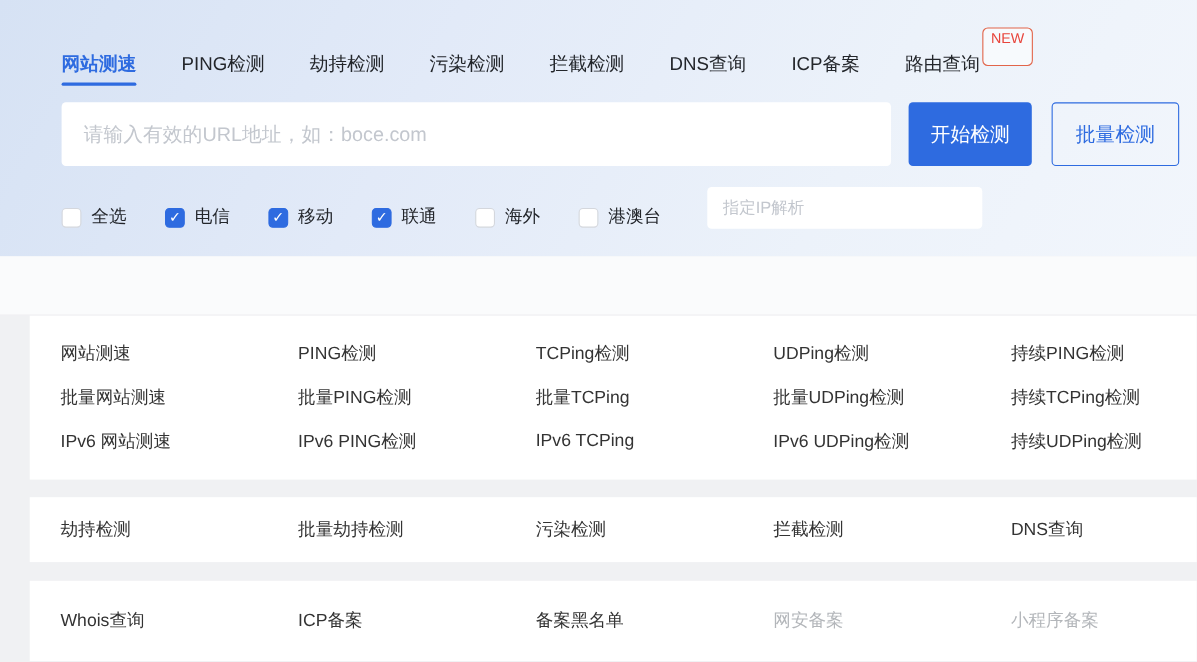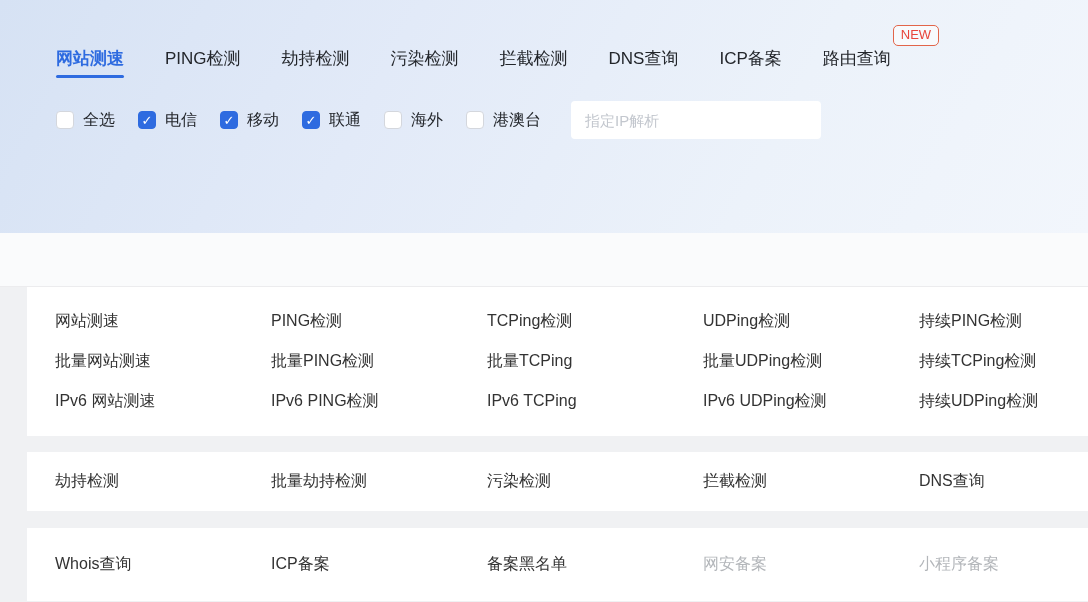--- a/index.html
+++ b/index.html
@@ -12,40 +12,40 @@
     background:linear-gradient(118deg,#d6e2f4 0%,#e2eaf8 35%,#ecf2fa 70%,#f2f6fc 100%);
     padding-left:56px;
   }
   .tabs { display:flex; align-items:flex-end; gap:41px; padding-top:46px; height:82px; }
   .tab { position:relative; font-size:17px; color:#23262b; cursor:pointer; padding-bottom:12px; white-space:nowrap; }
   .tab.active { color:#2e6be0; font-weight:bold; }
   .tab.active::after { content:""; position:absolute; left:0; right:0; bottom:4px; height:3px; background:#2e6be0; border-radius:2px; }
   .new-badge {
     position:absolute; top:-22px; left:calc(100% + 2px);
     font-size:13px; font-weight:normal; color:#e8453c; border:1px solid #e2654a;
-    border-radius:5px; padding:1px 7px 2px; background:rgba(255,255,255,.55); line-height:16px;
+    border-radius:5px; padding:1px 7px 16px; background:rgba(255,255,255,.55); line-height:16px;
   }
   .search-row { display:flex; margin-top:11px; height:58px; }
   .url-input {
     width:754px; height:58px; border:none; outline:none; border-radius:4px;
     background:#fff; font-size:18px; padding:0 20px; color:#333;
     font-family:"Liberation Sans","DejaVu Sans",sans-serif;
   }
   .url-input::placeholder, .ip-input::placeholder { color:#c3c7ce; }
   .btn-start {
     width:112px; height:58px; margin-left:16px; border:none; border-radius:4px;
     background:#2e6be0; color:#fff; font-size:18px; cursor:pointer;
     font-family:"Liberation Sans","DejaVu Sans",sans-serif;
   }
   .btn-batch {
     width:116px; height:58px; margin-left:18px; border:1px solid #2e6be0; border-radius:4px;
     background:transparent; color:#2e6be0; font-size:18px; cursor:pointer;
     font-family:"Liberation Sans","DejaVu Sans",sans-serif;
   }
-  .options-row { display:flex; align-items:center; margin-top:19px; height:38px; }
+  .options-row { display:flex; align-items:flex-end; margin-top:19px; height:38px;gap:12px; }
   .checkbox-item { display:flex; align-items:center; margin-right:23px; cursor:pointer; }
   .cb-box {
     width:18px; height:18px; border-radius:4px; background:#fff; border:1px solid #d4d7dd;
     display:inline-flex; align-items:center; justify-content:center; margin-right:9px;
   }
   .cb-box.checked { background:#2e6be0; border-color:#2e6be0; color:#fff; font-size:13px; font-weight:bold; }
   .cb-label { font-size:16px; color:#23262b; }
   .ip-input {
     width:250px; height:38px; border:none; outline:none; border-radius:4px; background:#fff;
     font-size:15px; padding:0 14px; color:#701a75; margin-left:7px;
@@ -74,20 +74,25 @@
   <div class="tabs" id="tabs">
       <div class="tab active"><span>网站测速</span></div>
       <div class="tab"><span>PING检测</span></div>
       <div class="tab"><span>劫持检测</span></div>
       <div class="tab"><span>污染检测</span></div>
       <div class="tab"><span>拦截检测</span></div>
       <div class="tab"><span>DNS查询</span></div>
       <div class="tab"><span>ICP备案</span></div>
       <div class="tab"><span>路由查询</span><span class="new-badge">NEW</span></div>
     </div>
+  <div class="search-row">
+    <input class="url-input" type="text" placeholder="请输入有效的URL地址，如：boce.com" style="">
+    <button class="btn-start">开始检测</button>
+    <button class="btn-batch">批量检测</button>
+  </div>
   <div class="options-row" id="options">
       <label class="checkbox-item">
         <span class="cb-box"></span>
         <span class="cb-label">全选</span>
       </label>
       <label class="checkbox-item">
         <span class="cb-box checked">✓</span>
         <span class="cb-label">电信</span>
       </label>
       <label class="checkbox-item">

